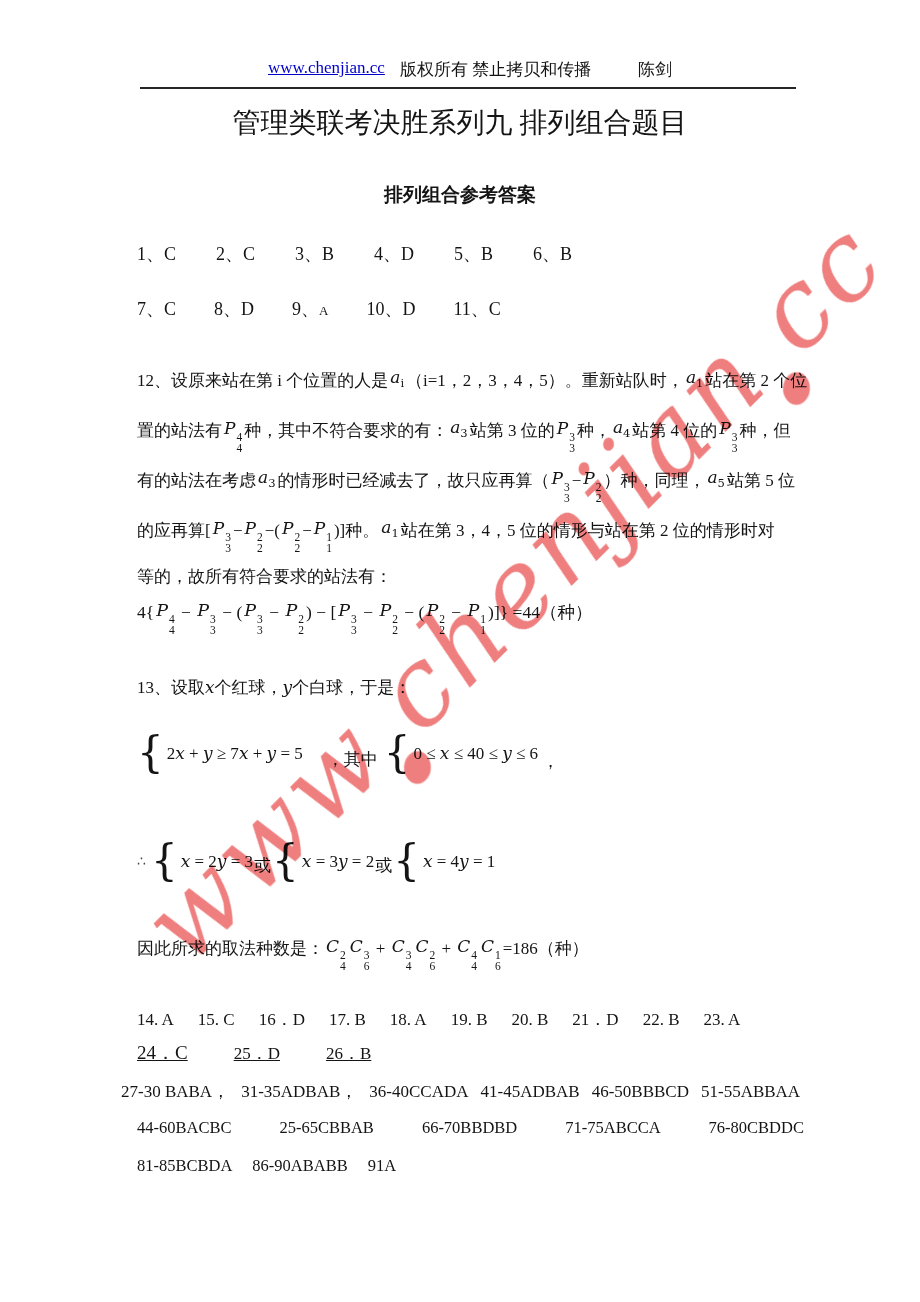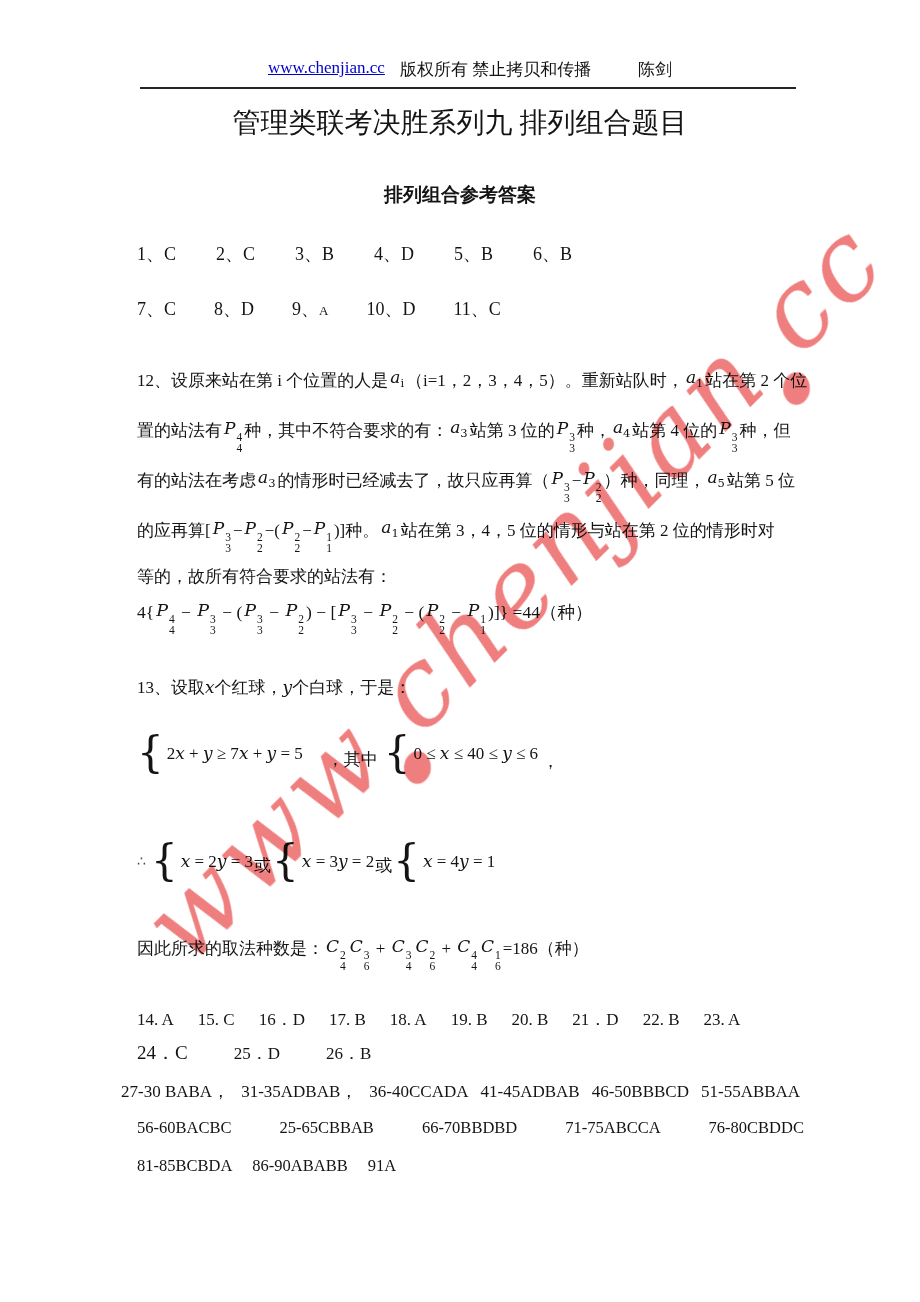--- a/index.html
+++ b/index.html
@@ -40,21 +40,21 @@
   .systail{align-self:flex-end;margin-left:4px;}
 
   .sol{left:137px;top:841px;font-size:17px;display:flex;align-items:center;z-index:2;}
   .therefore{font-size:14px;margin-right:5px;color:#444;}
   .sol .syscol{line-height:30px;}
   .orword{margin:8px 1px 0 1px;}
 
   .concl{left:137px;top:936px;font-size:17px;white-space:nowrap;z-index:2;}
 
   .ar3{left:137px;top:1008px;gap:24px;font-size:17px;}
-  .ar4{left:137px;top:1040px;gap:46px;font-size:17px;}
+  .ar4{left:137px;top:1040px;gap:46px;font-size:17px;text-decoration:underline;}
   .ar4 .item:first-child{font-size:19px;}
   .blk1{left:121px;top:1080px;gap:12px;font-size:17px;}
   .blk2{left:137px;top:1118px;gap:48px;font-size:16.5px;}
   .blk3{left:137px;top:1156px;gap:20px;font-size:16.5px;}
 
   
   i{font-family:"DejaVu Serif",serif;}
   .mf{display:inline-block;vertical-align:2px;font-family:"DejaVu Serif",serif;margin:0 2px;}
   .fs{display:inline-flex;flex-direction:column;vertical-align:-7px;font-size:11.5px;line-height:10.5px;
       font-style:normal;margin-left:1px;font-family:"Liberation Serif",serif;}
@@ -235,21 +235,21 @@
   <div class="abs row blk1">
     <span class="item">27-30 BABA，</span>
     <span class="item">31-35ADBAB，</span>
     <span class="item">36-40CCADA</span>
     <span class="item">41-45ADBAB</span>
     <span class="item">46-50BBBCD</span>
     <span class="item">51-55ABBAA</span>
   </div>
 
   <div class="abs row blk2">
-    <span class="item">56-60BACBC</span>
+    <span class="item">44-60BACBC</span>
     <span class="item">25-65CBBAB</span>
     <span class="item">66-70BBDBD</span>
     <span class="item">71-75ABCCA</span>
     <span class="item">76-80CBDDC</span>
   </div>
 
   <div class="abs row blk3">
     <span class="item">81-85BCBDA</span>
     <span class="item">86-90ABABB</span>
     <span class="item">91A</span>

